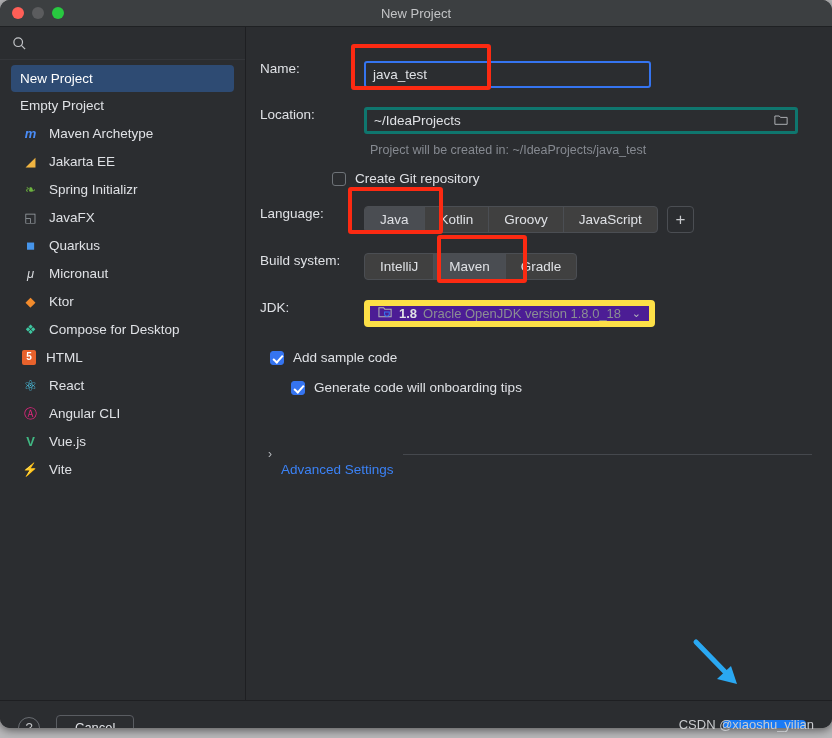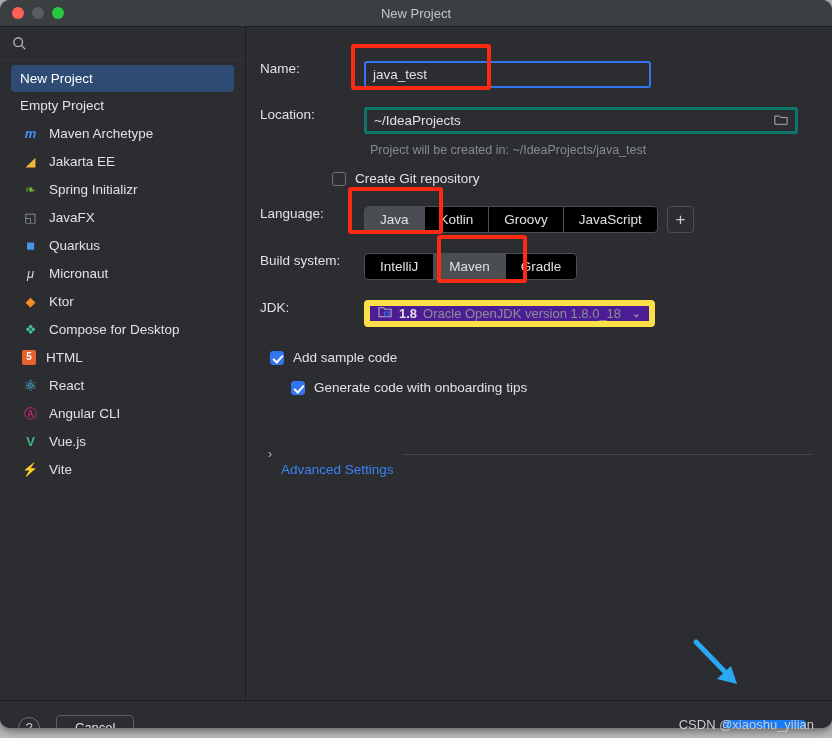--- a/index.html
+++ b/index.html
@@ -198,21 +198,21 @@
     border-width: 0 2px 2px 0;
     transform: rotate(42deg);
   }
 
   
   .seg {
     display: flex;
     border: 1px solid #4b4e53;
     border-radius: 4px;
     overflow: hidden;
-    background: #000000;
+    background: #404040;
     height: 27px;
   }
   .seg-btn {
     padding: 0 15px;
     display: flex;
     align-items: center;
     font-size: 13.5px;
     color: #dfe1e5;
     border-right: 1px solid #4b4e53;
   }
@@ -489,21 +489,21 @@
           </div>
         </div>
 
         <div class="cbrow" style="margin:23px 0 0 10px">
           <span class="cbox checked"></span>
           <span>Add sample code</span>
         </div>
 
         <div class="cbrow" style="margin:15px 0 0 31px">
           <span class="cbox checked"></span>
-          <span>Generate code with onboarding tips</span>
+          <span>Generate code will onboarding tips</span>
         </div>
 
         <div class="adv-row">
           <span class="adv-arrow">›</span>
           <span class="adv-label">Advanced Settings</span>
           <span class="adv-line"></span>
         </div>
 
       </div>
     </div>

